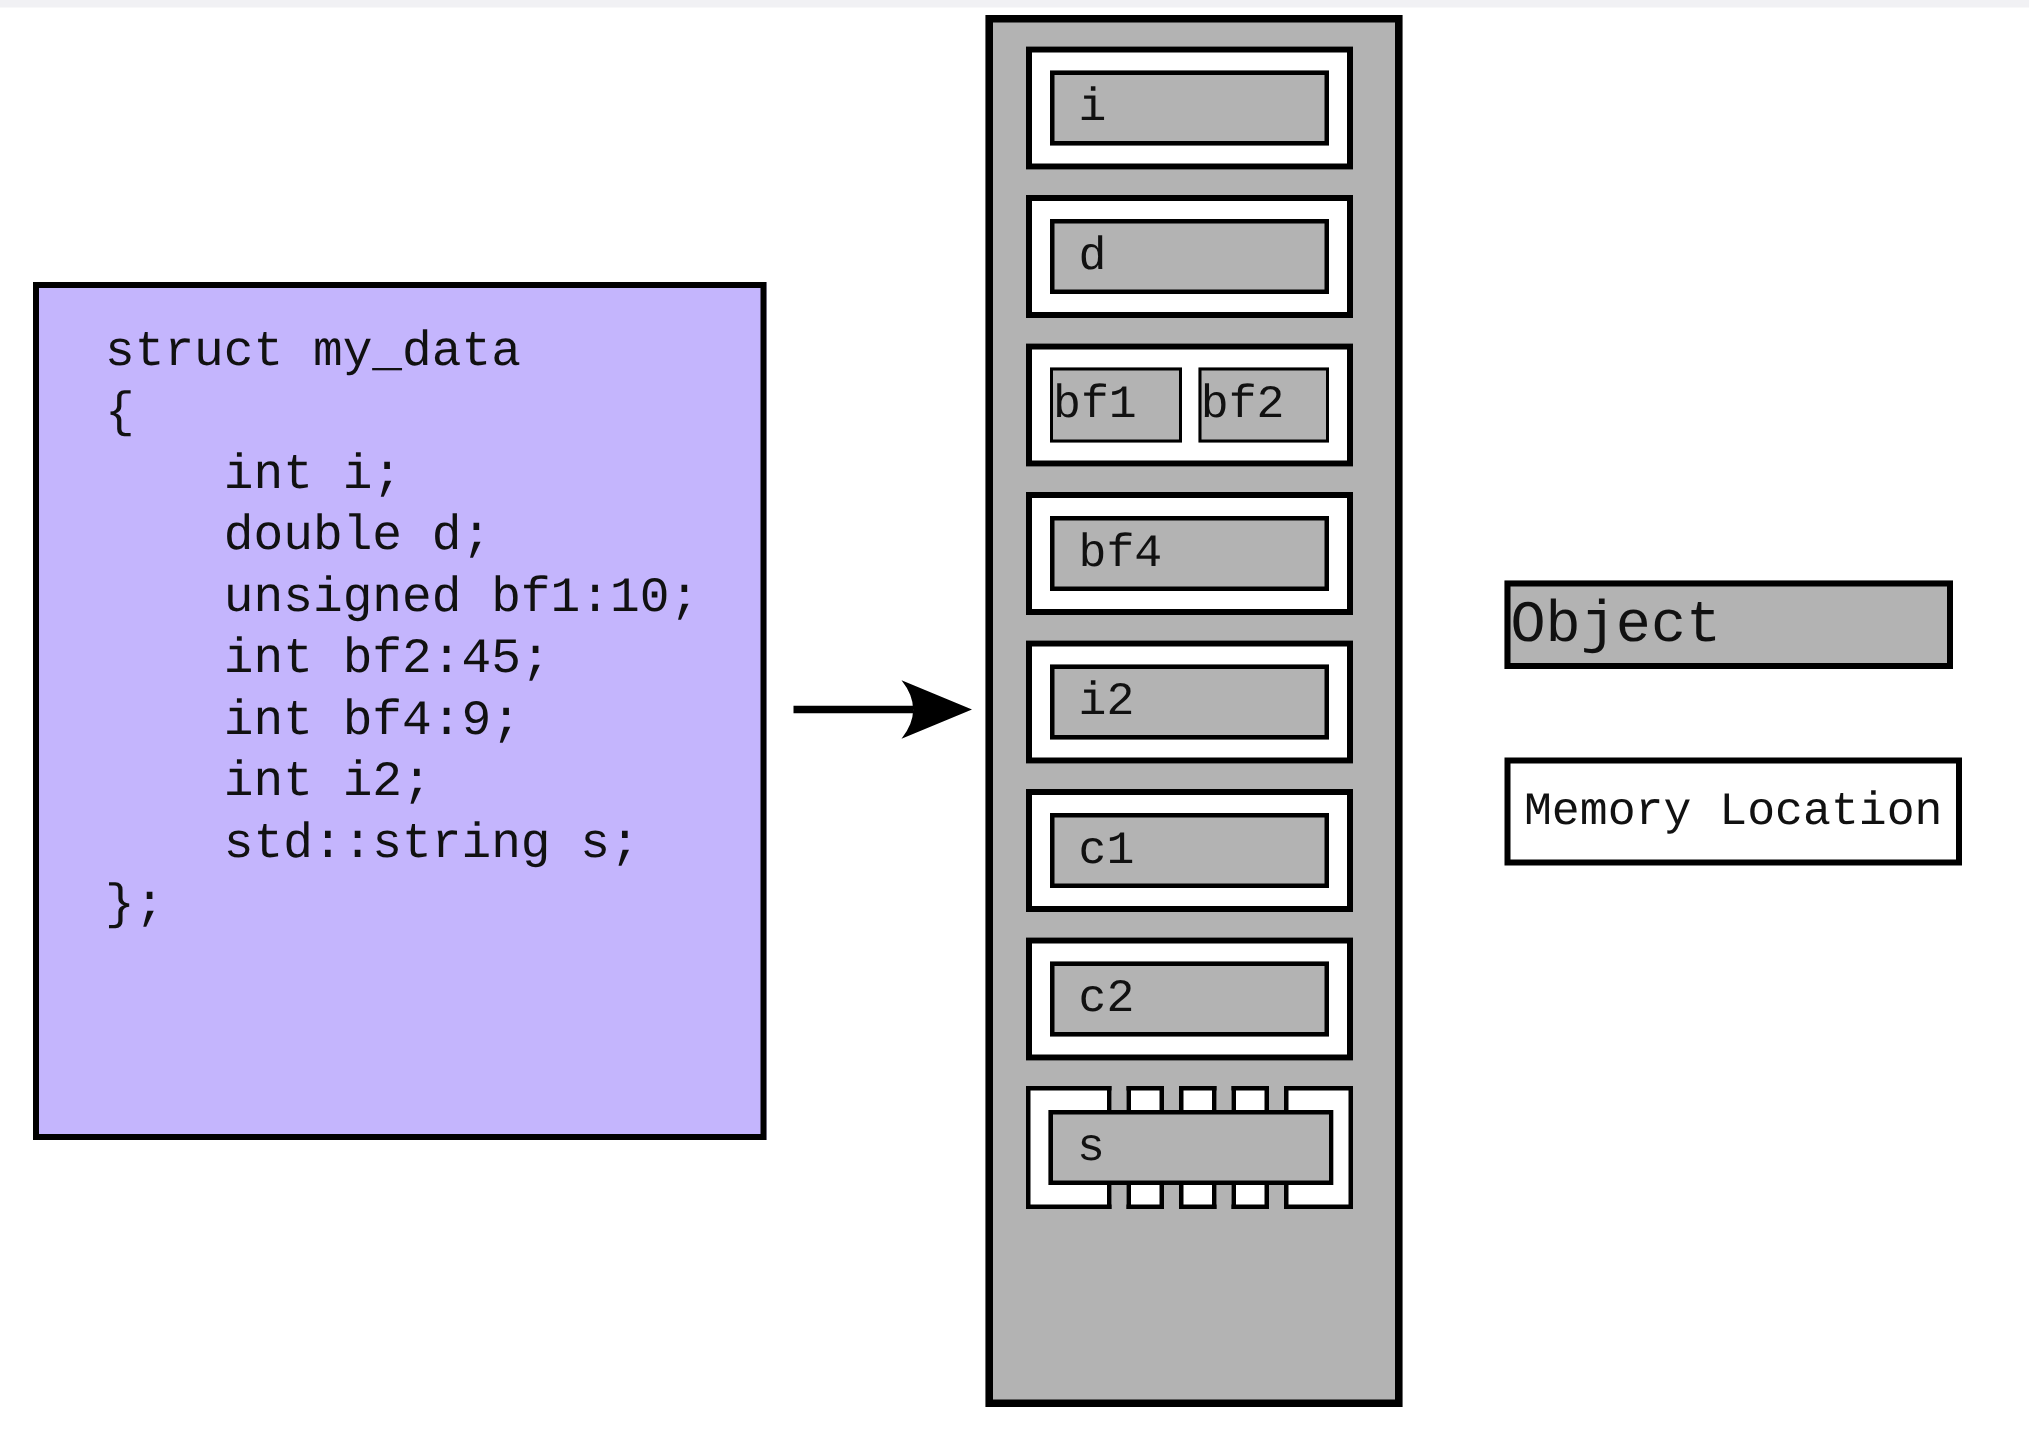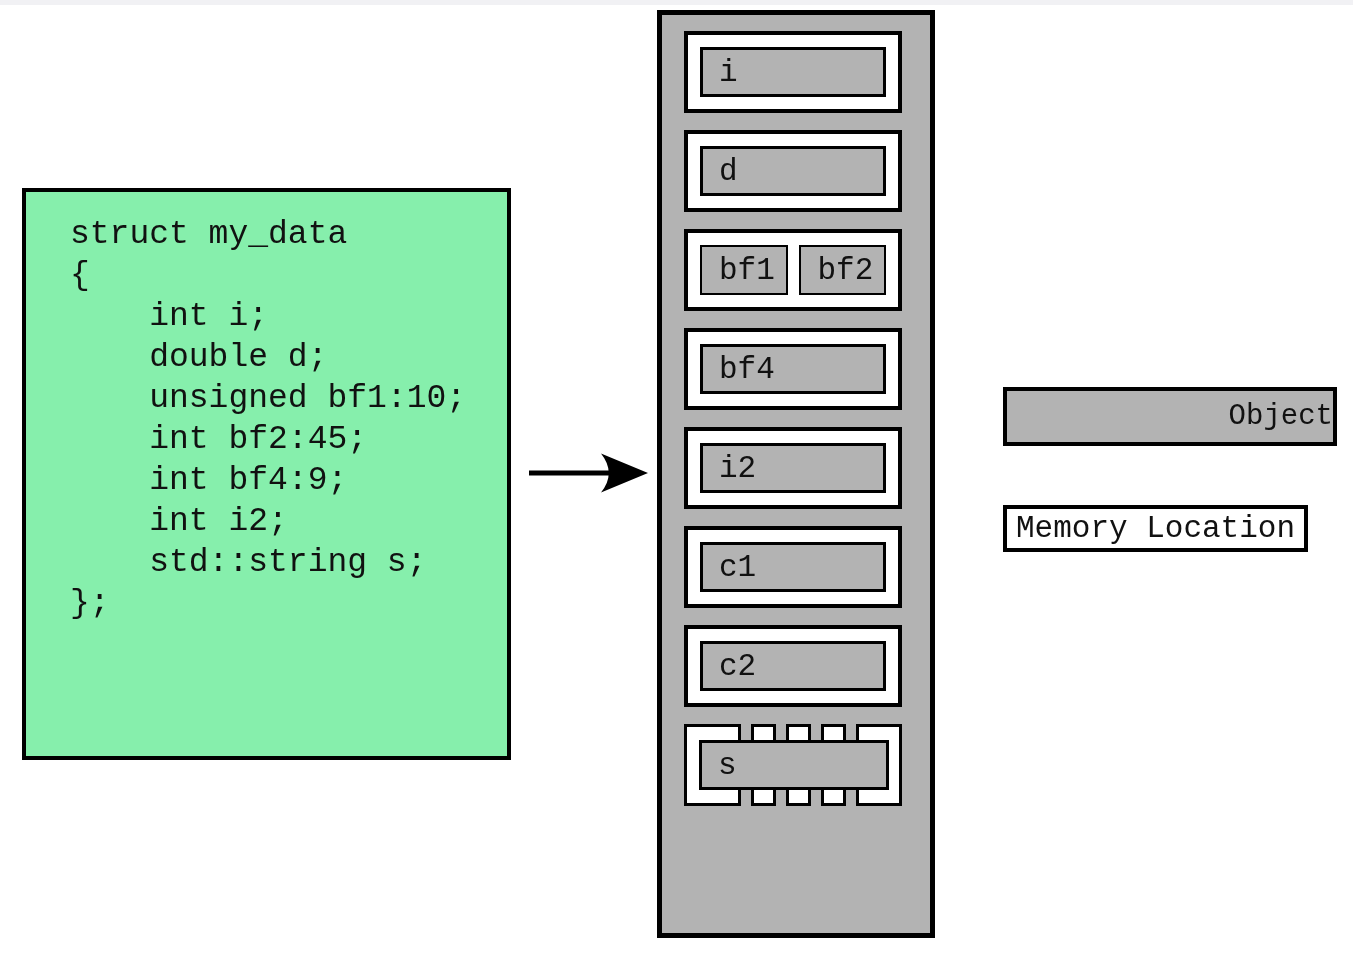--- a/index.html
+++ b/index.html
@@ -20,21 +20,21 @@
     left: 0; top: 0;
     width: 1353px; height: 5px;
     background: #f1f1f4;
   }
 
   
   .code-panel {
     position: absolute;
     left: 22px; top: 188px;
     width: 489px; height: 572px;
-    background: #86efac;
+    background: #c4b5fd;
     border: 4px solid #000;
     padding: 22px 8px 0 44px;
   }
   .code-line {
     white-space: pre;
     font-size: 33px;
     line-height: 41px;
     letter-spacing: 0;
   }
 
@@ -78,21 +78,21 @@
     display: flex;
     gap: 11px;
   }
   .bf-box {
     width: 92px;
     height: 50px;
     background: #b3b3b3;
     border: 2px solid #000;
     display: flex;
     align-items: center;
-    padding-left: 17px;
+    padding-left: 0;
     font-size: 31px;
   }
 
   
   .mem-cell-dashed {
     flex: 0 0 82px;
     background: transparent;
   }
   .s-top, .s-bottom { height: 16px; display: flex; }
   .s-mid { height: 50px; display: flex; }
@@ -123,32 +123,32 @@
     display: flex;
     align-items: center;
     padding-left: 16px;
     font-size: 31px;
   }
 
   
   .legend-object {
     position: absolute;
     left: 1003px; top: 387px;
-    width: 334px; height: 59px;
-    background: #b3b3b3;
-    border: 4px solid #000;
-    display: flex;
-    align-items: center;
-    justify-content: flex-end;
-    font-size: 29px;
+    width: 299px; height: 59px;
+    background: #b3b3b3;
+    border: 4px solid #000;
+    display: flex;
+    align-items: center;
+    justify-content: flex-start;
+    font-size: 39px;
   }
   .legend-memloc {
     position: absolute;
     left: 1003px; top: 505px;
-    width: 305px; height: 47px;
+    width: 305px; height: 72px;
     background: #ffffff;
     border: 4px solid #000;
     display: flex;
     align-items: center;
     justify-content: center;
     font-size: 31px;
     white-space: nowrap;
   }
 </style>
 </head>

